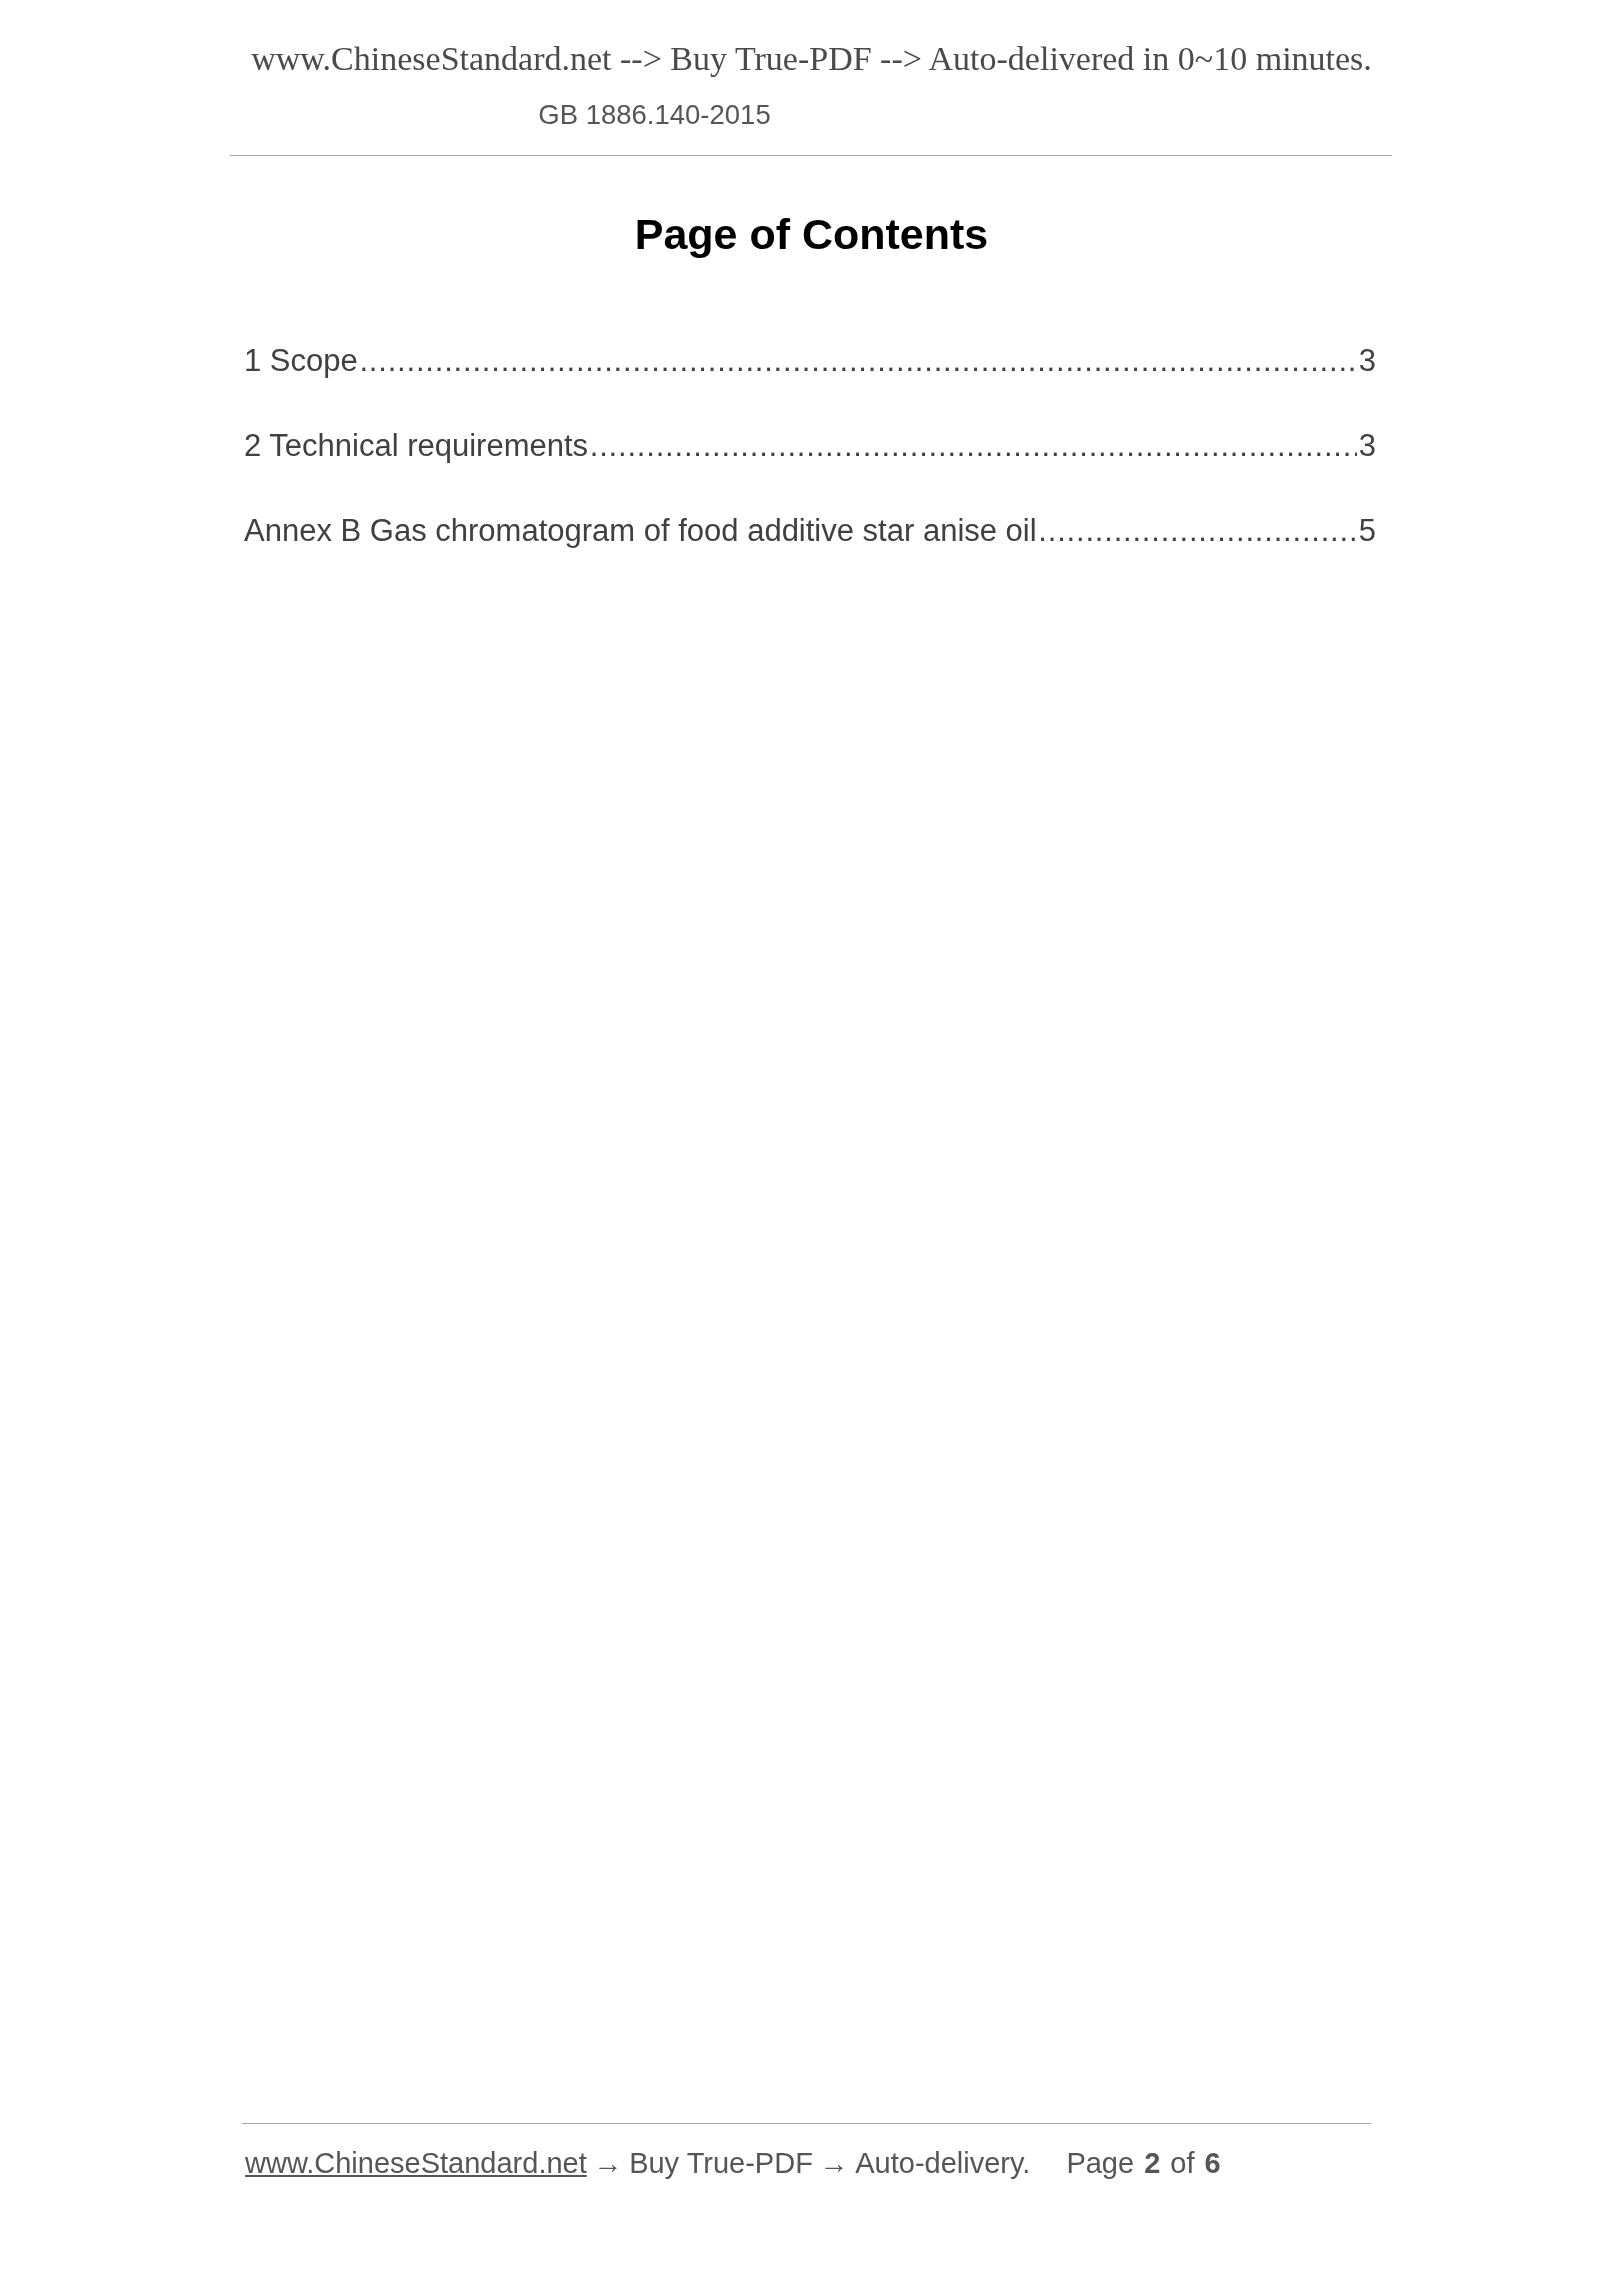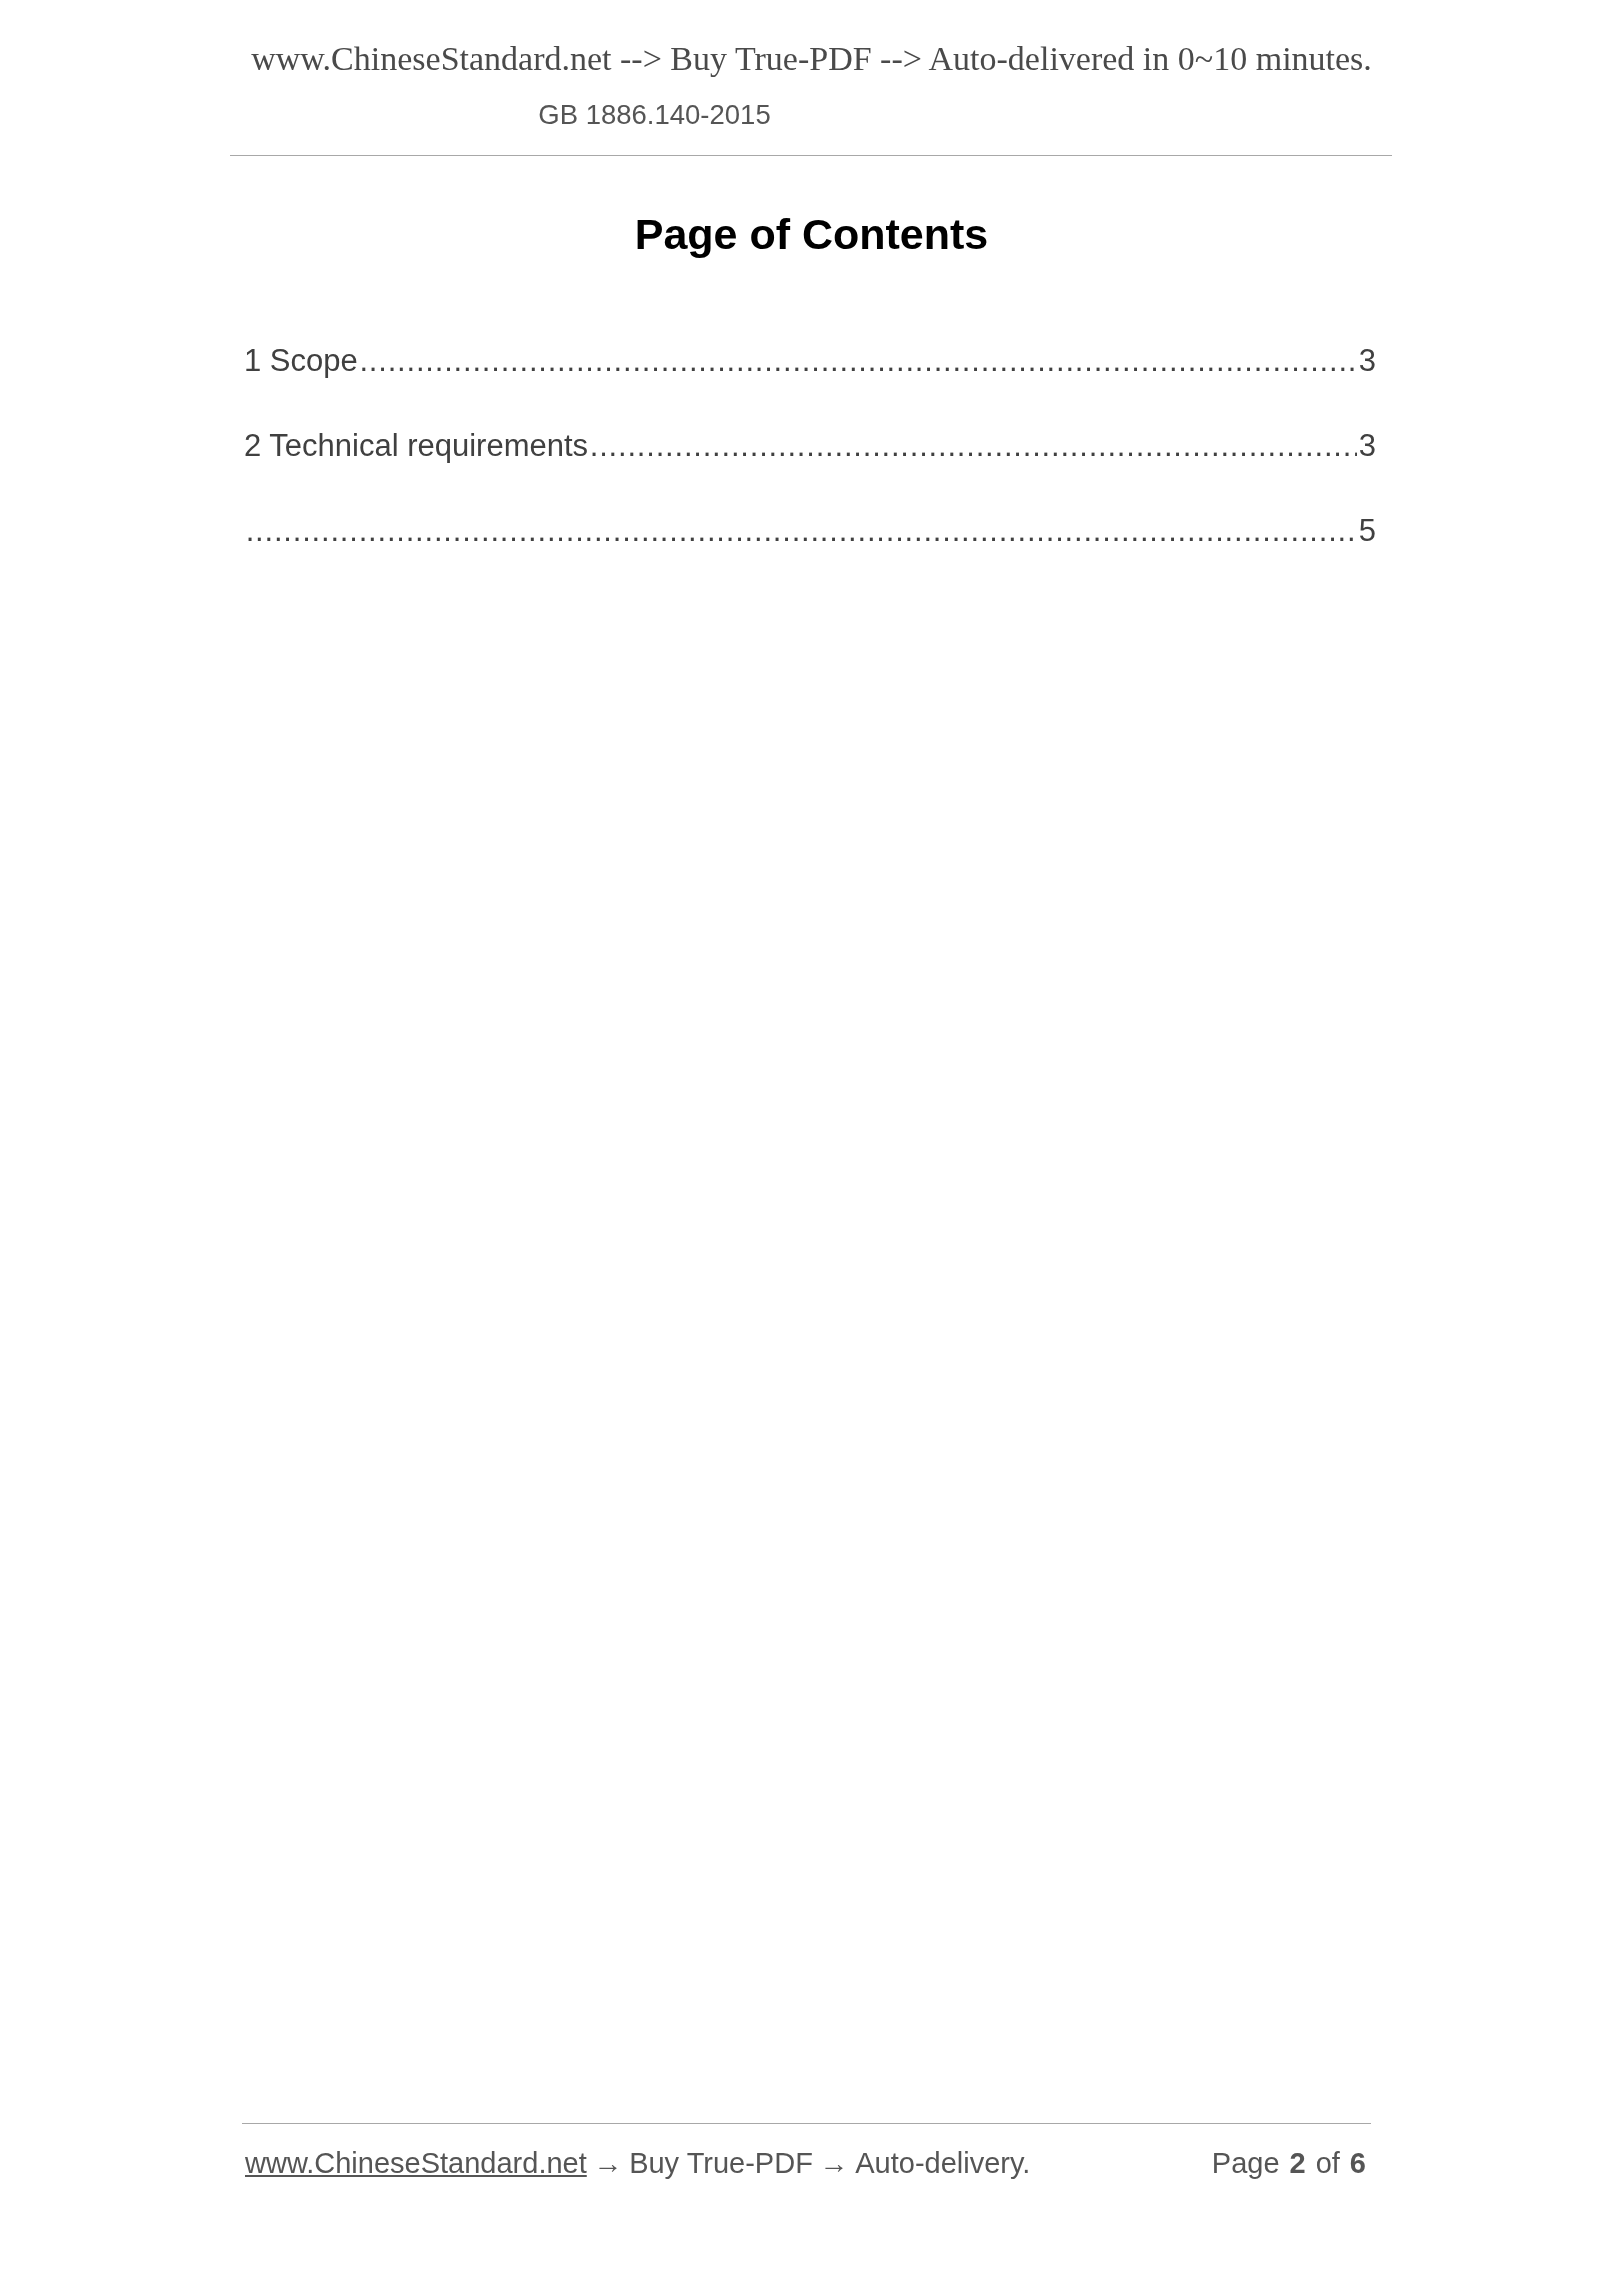--- a/index.html
+++ b/index.html
@@ -95,25 +95,26 @@
       width: 1129px;
       height: 0;
       border-top: 1.7px solid #a8a8a8;
     }
     .footer {
       position: absolute;
       top: 2145px;
       left: 245px;
       width: 1126px;
       display: flex;
-      justify-content: space-between;
+      justify-content: flex-start;
       align-items: baseline;
       font-size: 29px;
       color: #555;
       line-height: 37px;
+      gap: 36px;
     }
     .footer-left a {
       color: #555;
       text-decoration: underline;
     }
     .footer-left .arrow {
       margin: 0 6.7px;
     }
     .footer-right {
       padding-right: 5px;
@@ -140,20 +141,21 @@
     <span class="toc-label">1 Scope</span>
     <span class="toc-leader"></span>
     <span class="toc-page">3</span>
   </div>
   <div class="toc-row">
     <span class="toc-label">2 Technical requirements</span>
     <span class="toc-leader"></span>
     <span class="toc-page">3</span>
   </div>
   <div class="toc-row">
+    <span class="toc-label">Annex B Gas chromatogram of food additive star anise oil</span>
     <span class="toc-leader"></span>
     <span class="toc-page">5</span>
   </div>
 </div>
 
 <div class="footer-rule"></div>
 
 <div class="footer">
   <div class="footer-left">
     <a>www.ChineseStandard.net</a><span class="arrow">→</span><span>Buy True-PDF</span><span class="arrow">→</span><span>Auto-delivery.</span>

